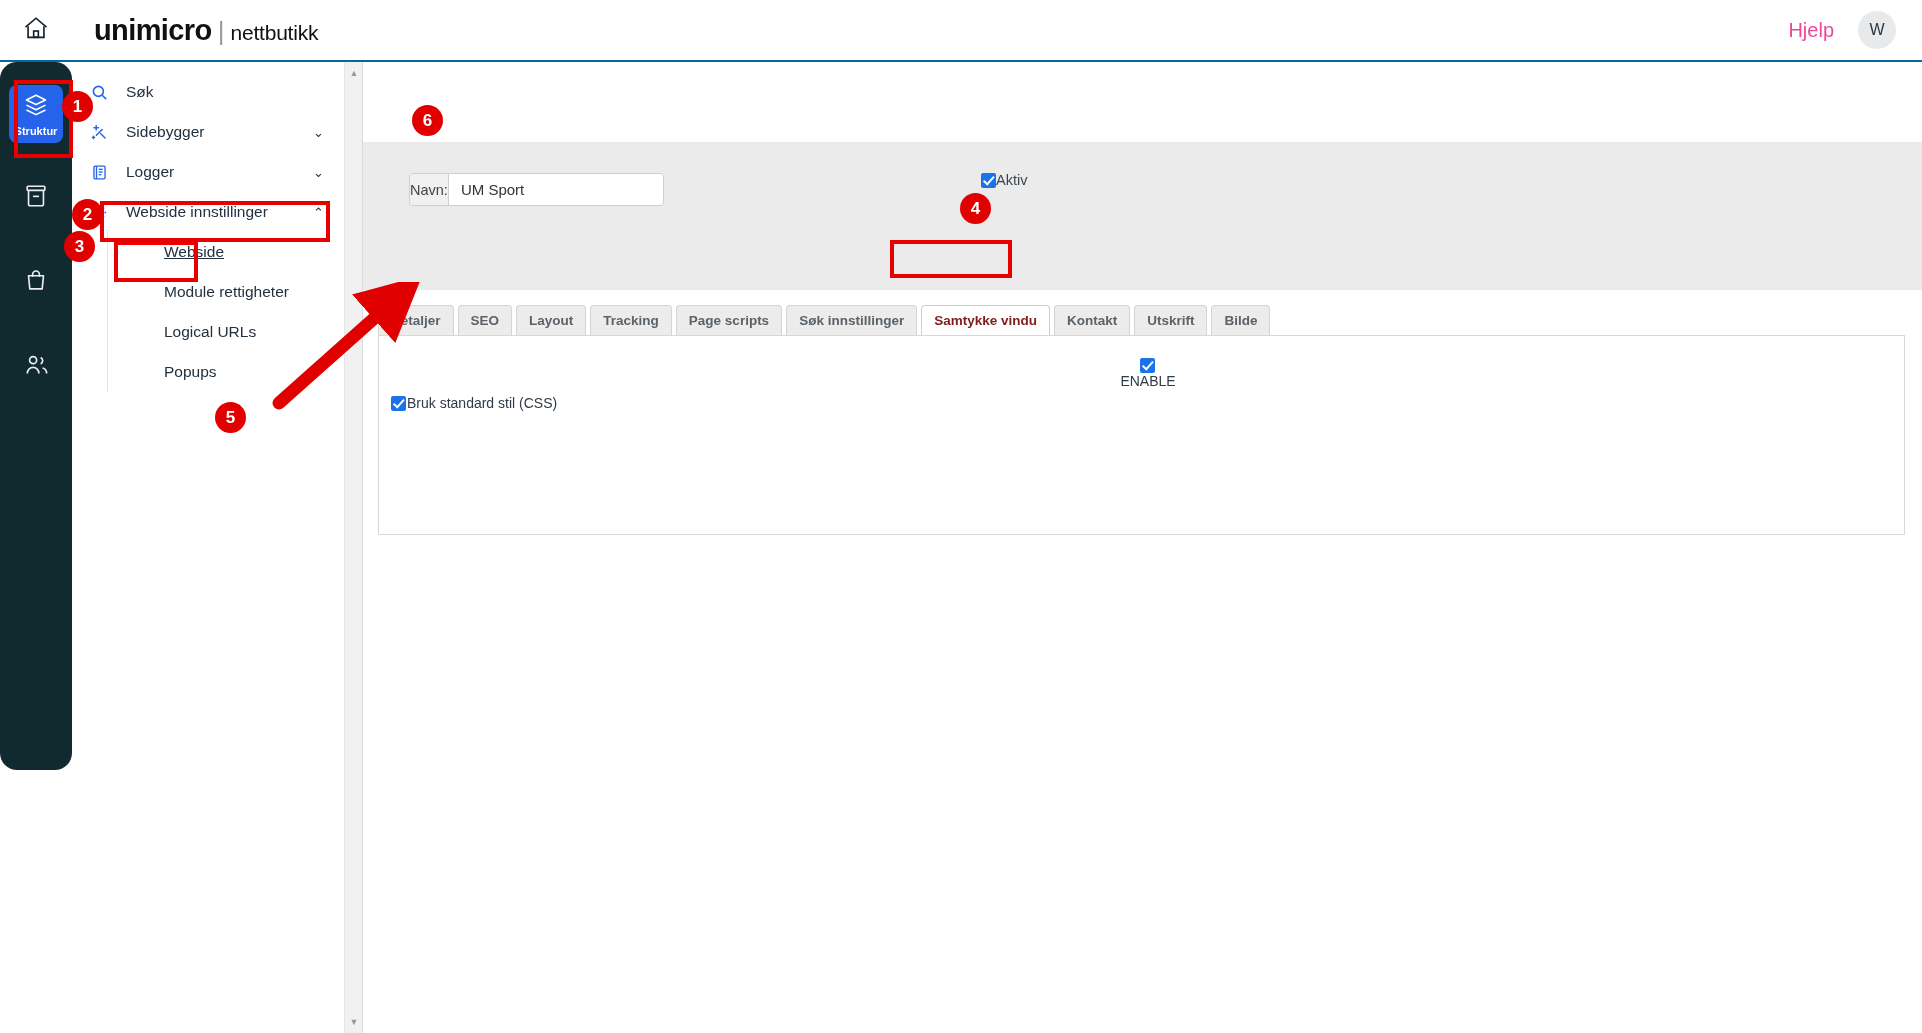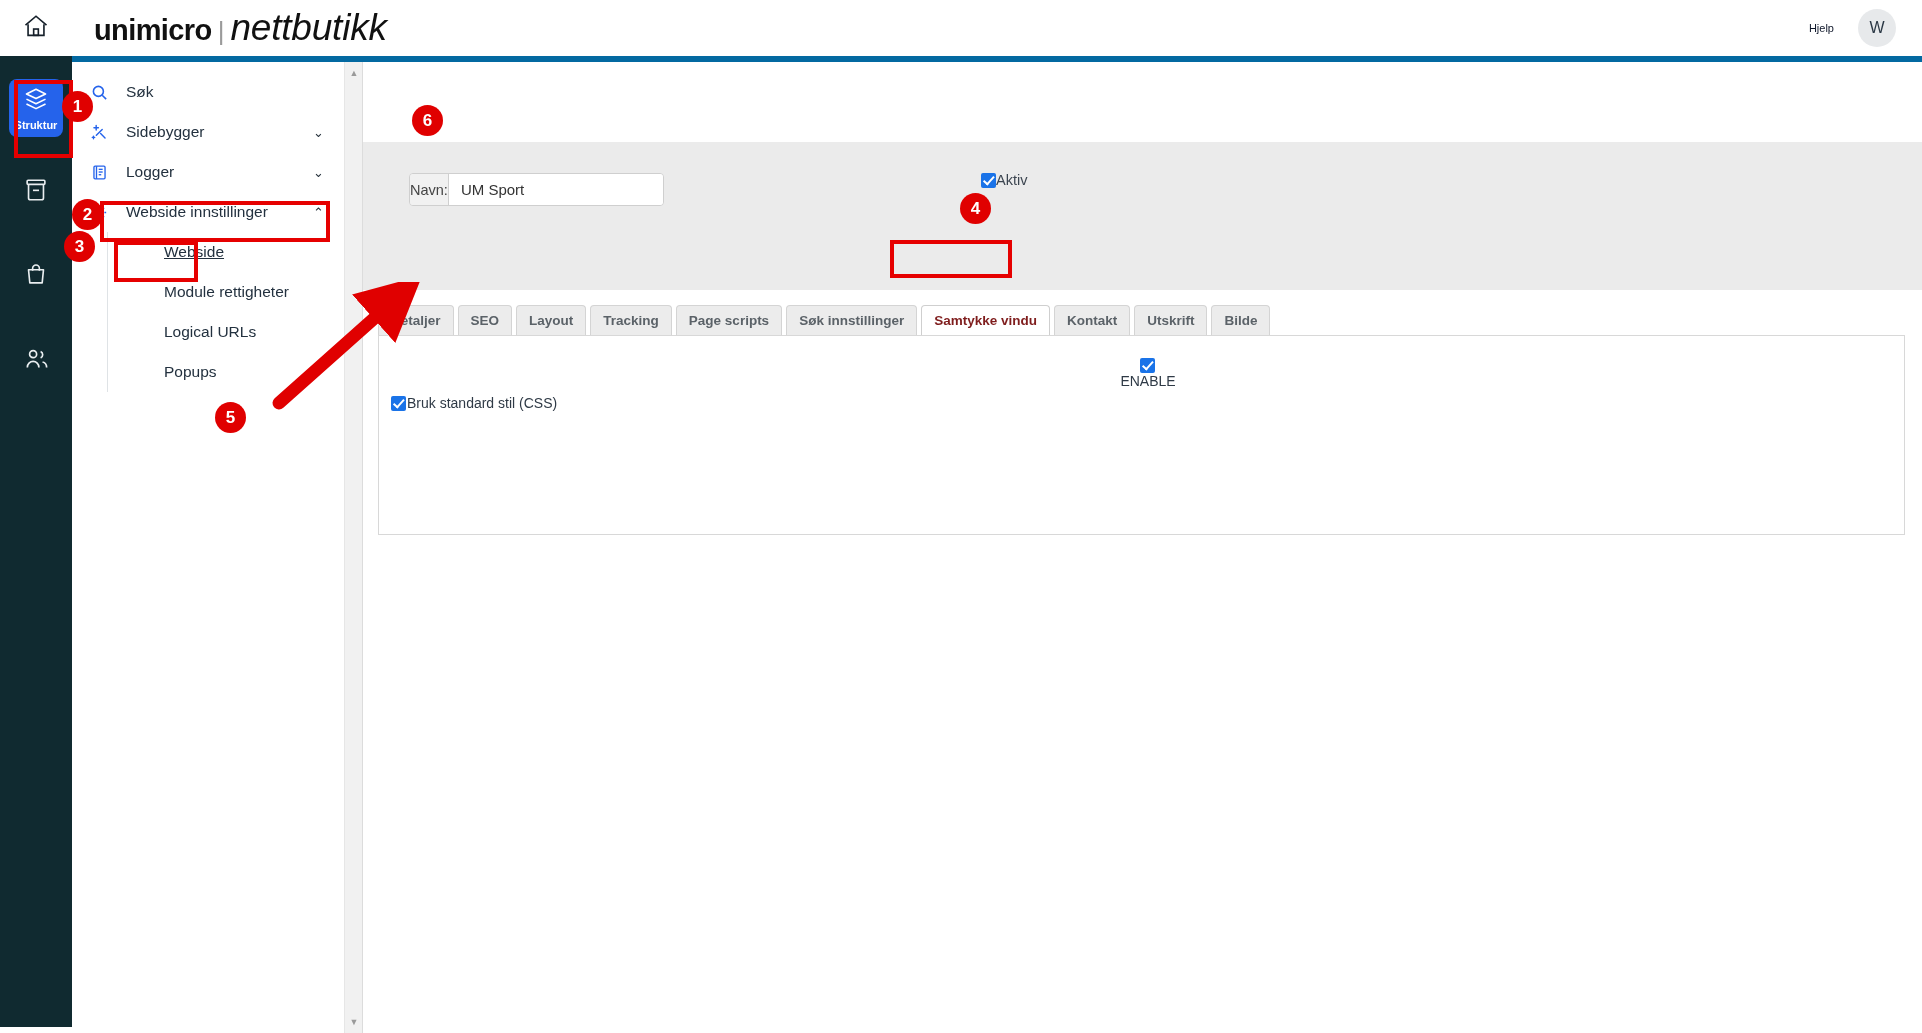--- a/index.html
+++ b/index.html
@@ -7,48 +7,49 @@
     width: 1922px; height: 1033px;
     background: #ffffff;
     font-family: "Liberation Sans", sans-serif;
     overflow: hidden;
   }
   #root { position: relative; width: 1922px; height: 1033px; background:#fff; }
 
   
   .topbar {
     position: absolute; left: 0; top: 0; width: 1922px; height: 62px;
-    background: #ffffff; border-bottom: 6px solid #0369a1;
+    background: #ffffff; border-bottom: 2px solid #0369a1;
     display: flex; align-items: center;
   }
   .home-btn {
     width: 72px; height: 62px; display: flex; align-items: center; justify-content: center;
   }
   .brand {
     margin-left: 22px; display: flex; align-items: baseline;
     font-size: 28px; color: #111;
   }
   .brand-main { font-weight: 700; letter-spacing: -0.6px; font-size: 29px; }
   .brand-sep { color: #9a9a9a; font-weight: 300; margin: 0 6px; font-size: 26px; }
-  .brand-sub { font-weight: 400; font-size: 37px; letter-spacing: -0.2px; font-style: italic; }
+  .brand-sub { font-weight: 400; font-size: 21px; letter-spacing: -0.2px; }
   .topbar-right {
     margin-left: auto; display: flex; align-items: center; gap: 24px; padding-right: 26px;
   }
-  .help-link { font-size: 11px; color: #0f172a; text-decoration: none; }
+  .help-link { font-size: 20px; color: #ec4899; text-decoration: none; }
   .avatar {
     width: 38px; height: 38px; border-radius: 50%;
     background: #e7e9eb; color: #2b3845;
     display: flex; align-items: center; justify-content: center;
     font-size: 16px; font-weight: 500;
   }
 
   
   .rail {
-    position: absolute; left: 0; top: 56px; width: 72px; height: 971px;
+    position: absolute; left: 0; top: 62px; width: 72px; height: 708px;
     background: #102A30;
+    border-radius: 17px;
   }
   .rail-item {
     width: 72px; height: 84px;
     display: flex; flex-direction: column; align-items: center; justify-content: center;
     color: #ffffff;
   }
   .rail-tile {
     width: 54px; height: 58px; border-radius: 8px;
     background: #2563EB;
     display: flex; flex-direction: column; align-items: center; justify-content: center;

